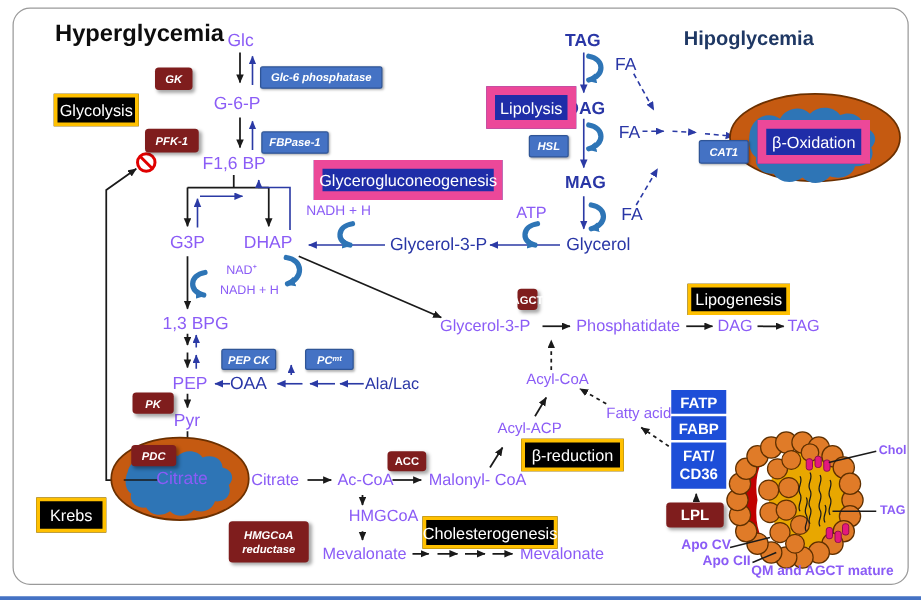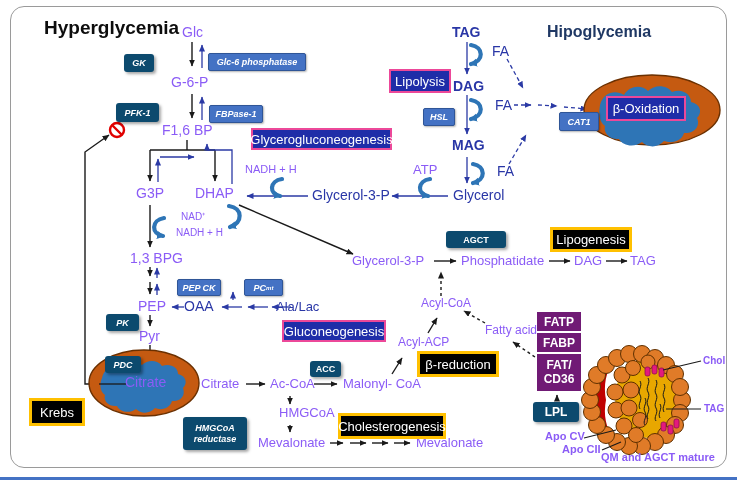--- a/index.html
+++ b/index.html
@@ -11,28 +11,28 @@
   svg{position:absolute;left:0;top:0;}
   .lbl{position:absolute;color:#8b5cf6;font-size:13px;white-space:nowrap;line-height:1.05;z-index:3;}
   .big{font-size:14px;}
   .sm{font-size:10px;}
   .blue{color:#2936A6;}
   .bold{font-weight:bold;}
   .title-l{font-size:19px;font-weight:bold;color:#0d0d0d;}
   .title-r{font-size:16px;font-weight:bold;color:#1F3864;}
   .box{position:absolute;display:flex;align-items:center;justify-content:center;
        color:#fff;white-space:nowrap;z-index:4;text-align:center;}
-  .bk{background:#0c4a6e;border-radius:3px;font-style:italic;font-weight:bold;font-size:9px;
+  .bk{background:#7f1d1d;border-radius:3px;font-style:italic;font-weight:bold;font-size:9px;
       box-shadow:2px 2px 3px rgba(0,0,0,.35);}
   .bk.up{font-style:normal;}
   .yb{background:#000;border:3px solid #FFC000;font-size:13px;}
-  .gb{background:#1F2DA8;border:2px solid #ec4899;font-size:13px;}
+  .gb{background:#1F2DA8;border:7px solid #ec4899;font-size:13px;}
   .bb{background:#4472C4;border:1px solid #2F5597;border-radius:2px;font-style:italic;
       font-weight:bold;font-size:9px;box-shadow:1px 1px 2px rgba(0,0,0,.3);}
-  .pb{background:#701a75;font-weight:bold;font-size:12px;}
+  .pb{background:#1d4ed8;font-weight:bold;font-size:12px;}
   .two{flex-direction:column;line-height:1.15;}
   sub.mt{font-size:6px;}
 </style>
 </head>
 <body>
 
 <div id="stage">
   <div id="frame"></div>
 
   <svg width="737" height="485" viewBox="0 0 737 485">
@@ -216,21 +216,21 @@
   <div class="lbl big" style="left:182px;top:25px;">Glc</div>
   <div class="lbl big" style="left:171px;top:75px;">G-6-P</div>
   <div class="lbl big" style="left:162px;top:123px;">F1,6 BP</div>
   <div class="lbl big" style="left:136px;top:186px;">G3P</div>
   <div class="lbl big" style="left:195px;top:186px;">DHAP</div>
   <div class="lbl sm" style="left:181px;top:212px;">NAD⁺</div>
   <div class="lbl sm" style="left:176px;top:228px;">NADH + H</div>
   <div class="lbl big" style="left:130px;top:251px;">1,3 BPG</div>
   <div class="lbl big" style="left:138px;top:299px;">PEP</div>
   <div class="lbl big blue" style="left:184px;top:299px;">OAA</div>
-  <div class="lbl blue" style="left:276px;top:300px;text-align:center;">Ala/Lac</div>
+  <div class="lbl blue" style="left:292px;top:300px;text-align:center;">Ala/Lac</div>
   <div class="lbl big" style="left:139px;top:329px;">Pyr</div>
   <div class="lbl big" style="left:125px;top:375px;z-index:5;">Citrate</div>
   <div class="lbl" style="left:201px;top:377px;">Citrate</div>
   <div class="lbl" style="left:270px;top:377px;">Ac-CoA</div>
   <div class="lbl" style="left:343px;top:377px;">Malonyl- CoA</div>
   <div class="lbl" style="left:279px;top:406px;">HMGCoA</div>
   <div class="lbl" style="left:258px;top:436px;">Mevalonate</div>
   <div class="lbl" style="left:416px;top:436px;">Mevalonate</div>
   <div class="lbl" style="left:398px;top:336px;font-size:12px;">Acyl-ACP</div>
   <div class="lbl" style="left:421px;top:297px;font-size:12px;">Acyl-CoA</div>
@@ -252,36 +252,36 @@
   <div class="lbl big blue" style="left:495px;top:98px;">FA</div>
   <div class="lbl big blue" style="left:497px;top:164px;">FA</div>
 
   <div class="lbl sm bold" style="left:703px;top:356px;">Chol</div>
   <div class="lbl sm bold" style="left:704px;top:404px;">TAG</div>
   <div class="lbl bold" style="left:545px;top:431px;font-size:11px;">Apo CV</div>
   <div class="lbl bold" style="left:562px;top:444px;font-size:11px;">Apo CII</div>
   <div class="lbl bold" style="left:601px;top:452px;font-size:11px;">QM and AGCT mature</div>
 
   <div class="box bk" style="left:124px;top:54px;width:30px;height:18px;">GK</div>
+  <div class="box yb" style="left:43px;top:75px;width:62px;height:20px;">Glycolysis</div>
   <div class="box bk" style="left:116px;top:103px;width:43px;height:19px;">PFK-1</div>
   <div class="box bb" style="left:208px;top:53px;width:96px;height:16px;">Glc-6 phosphatase</div>
   <div class="box bb" style="left:209px;top:105px;width:52px;height:16px;">FBPase-1</div>
   <div class="box gb" style="left:389px;top:69px;width:58px;height:20px;">Lipolysis</div>
   <div class="box gb" style="left:251px;top:128px;width:137px;height:18px;">Glycerogluconeogenesis</div>
   <div class="box bb" style="left:423px;top:108px;width:30px;height:16px;">HSL</div>
   <div class="box bb" style="left:559px;top:112px;width:38px;height:17px;z-index:5;">CAT1</div>
   <div class="box gb" style="left:606px;top:96px;width:76px;height:21px;z-index:5;">β-Oxidation</div>
-  <div class="box bk up" style="left:446px;top:231px;width:60px;height:17px;">AGCT</div>
+  <div class="box bk up" style="left:414px;top:231px;width:16px;height:17px;">AGCT</div>
   <div class="box yb" style="left:550px;top:227px;width:76px;height:19px;">Lipogenesis</div>
   <div class="box bb" style="left:177px;top:279px;width:42px;height:15px;">PEP CK</div>
   <div class="box bb" style="left:244px;top:279px;width:37px;height:15px;">
     <span>PC</span>
       <sub class="mt">mt</sub>
   </div>
-  <div class="box gb" style="left:282px;top:320px;width:100px;height:18px;">Gluconeogenesis</div>
   <div class="box bk" style="left:106px;top:314px;width:33px;height:17px;">PK</div>
   <div class="box bk" style="left:105px;top:356px;width:36px;height:17px;z-index:5;">PDC</div>
   <div class="box yb" style="left:29px;top:398px;width:50px;height:22px;">Krebs</div>
   <div class="box bk up" style="left:310px;top:361px;width:31px;height:16px;">ACC</div>
   <div class="box yb" style="left:417px;top:351px;width:76px;height:20px;">β-reduction</div>
   <div class="box yb" style="left:338px;top:413px;width:102px;height:20px;">Cholesterogenesis</div>
   <div class="box bk two" style="left:183px;top:417px;width:64px;height:33px;">
     <span>HMGCoA</span>
     <span>reductase</span>
   </div>

